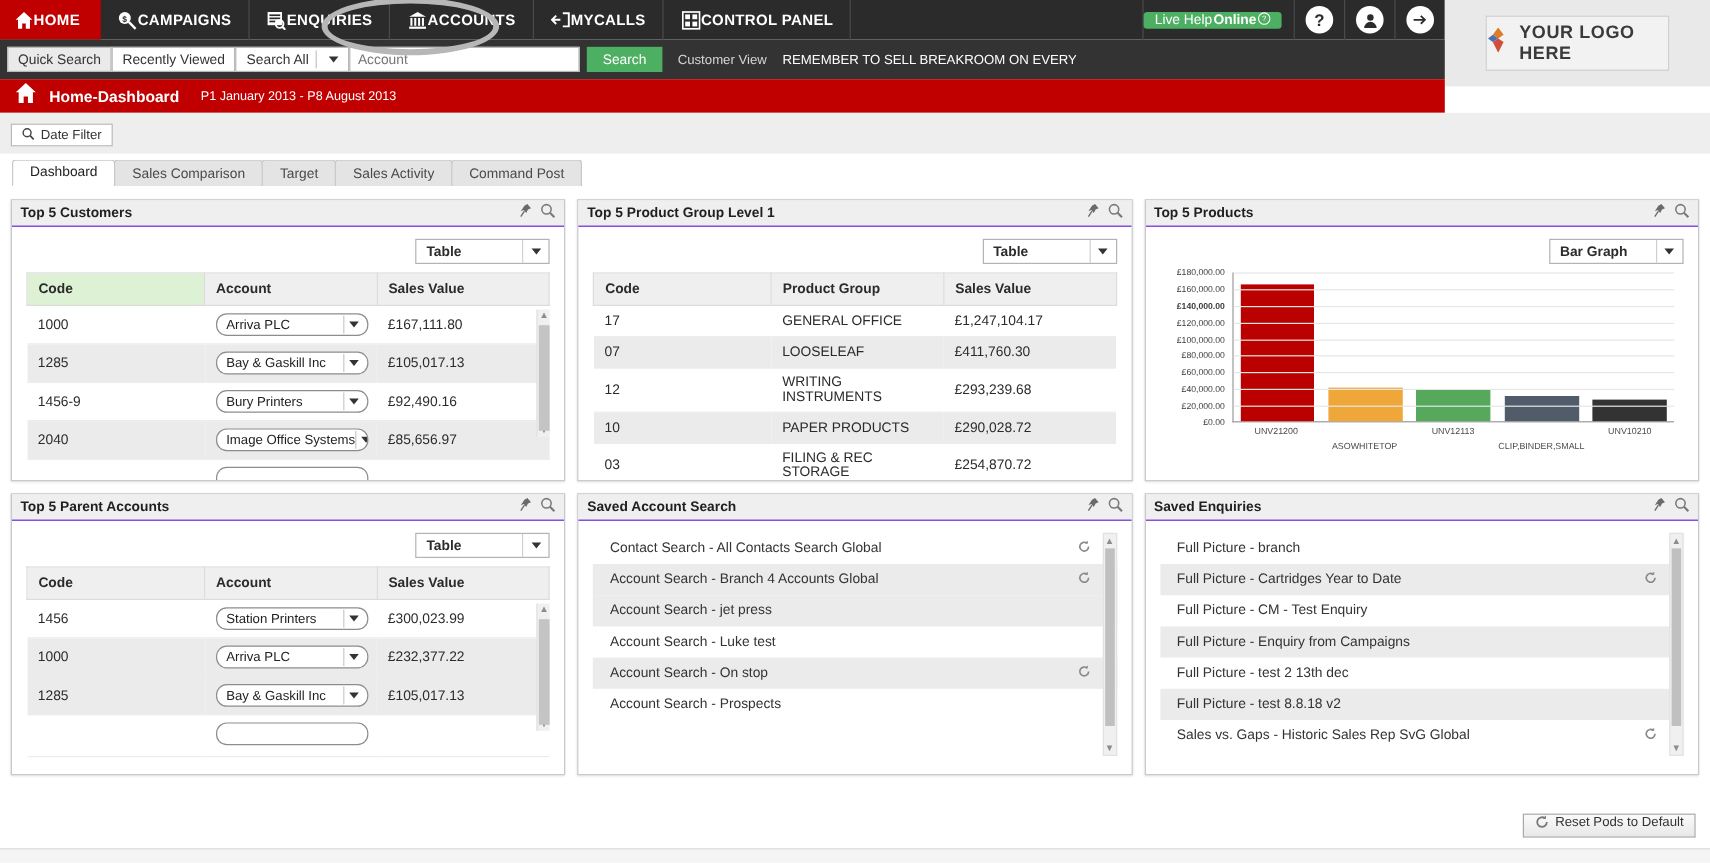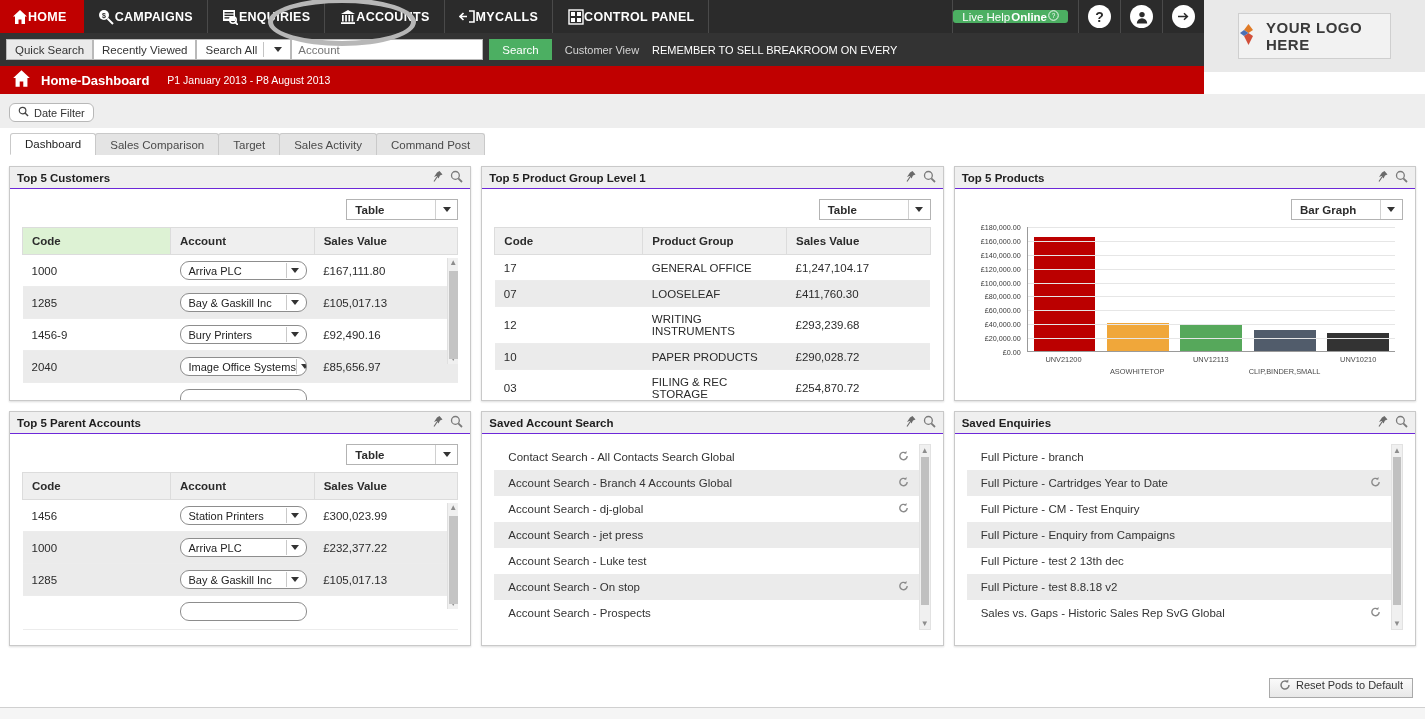--- a/index.html
+++ b/index.html
@@ -87,21 +87,21 @@
     position: absolute; left: 0; top: 66px; width: 1204px; height: 28px;
     background: #c00000; display: flex; align-items: center; padding-left: 12px; gap: 10px;
   }
   .titlebar .t-title { color:#fff; font-size: 13px; font-weight: bold; }
   .titlebar .t-range { color:#fff; font-size: 10.5px; margin-left: 8px;}
 
   
   .greystrip { position:absolute; left:0; top:94px; width: 1425px; height: 34px; background:#eeeeee; }
   .date-filter {
     position: absolute; left: 9px; top: 103px; height: 19px;
-    background: #fff; border: 1px solid #b8b8b8; border-radius: 6px;
+    background: #fff; border: 1px solid #b8b8b8; border-radius: 0;
     font-size: 11px; color: #333; display: flex; align-items: center; gap: 5px; padding: 0 8px;
   }
 
   
   .tabs {
     position: absolute; left: 10px; top: 133px; height: 22px;
     display: flex; align-items: flex-end;
     border-bottom: none;
   }
   .tab {
@@ -564,21 +564,21 @@
             <span>Bar Graph</span>
             <span class="vs-caret-box">
                 <span class="caret"></span>
               </span>
           </div>
         </div>
         <div class="chart">
           <div class="yaxis-labels" id="yaxis">
               <div class="ytick" style="top: 0px;">£180,000.00</div>
               <div class="ytick" style="top: 13.8889px;">£160,000.00</div>
-              <div class="ytick" style="top: 27.7778px;">£140,000.00</div>
+              <div class="ytick" style="top: 27.7778px; font-weight: bold;">£140,000.00</div>
               <div class="ytick" style="top: 41.6667px; text-align: center;">£120,000.00</div>
               <div class="ytick" style="top: 55.5556px;">£100,000.00</div>
               <div class="ytick" style="top: 69.4444px;">£80,000.00</div>
               <div class="ytick" style="top: 83.3333px;">£60,000.00</div>
               <div class="ytick" style="top: 97.2222px;">£40,000.00</div>
               <div class="ytick" style="top: 111.111px;">£20,000.00</div>
               <div class="ytick" style="top: 125px;">£0.00</div>
             </div>
           <div class="plot" id="plot">
             <div class="bars" id="bars">
@@ -732,27 +732,20 @@
                   <path d="M9.4 0.6 L9.2 3.4 L6.4 3" fill="#8a8a8a"></path>
                 </svg></span>
             </div>
             <div class="listrow alt">
               <span>Account Search - Branch 4 Accounts Global</span>
               <span class="refresh-ic"><svg width="11" height="11" viewBox="0 0 12 12">
                   <path d="M10 6 a4 4 0 1 1 -1.4 -3" fill="none" stroke="#8a8a8a" stroke-width="1.5"></path>
                   <path d="M9.4 0.6 L9.2 3.4 L6.4 3" fill="#8a8a8a"></path>
                 </svg></span>
             </div>
-            <div class="listrow">
-              <span>Account Search - dj-global</span>
-              <span class="refresh-ic"><svg width="11" height="11" viewBox="0 0 12 12">
-                  <path d="M10 6 a4 4 0 1 1 -1.4 -3" fill="none" stroke="#8a8a8a" stroke-width="1.5"></path>
-                  <path d="M9.4 0.6 L9.2 3.4 L6.4 3" fill="#8a8a8a"></path>
-                </svg></span>
-            </div>
             <div class="listrow alt">
               <span>Account Search - jet press</span>
             </div>
             <div class="listrow">
               <span>Account Search - Luke test</span>
             </div>
             <div class="listrow alt">
               <span>Account Search - On stop</span>
               <span class="refresh-ic"><svg width="11" height="11" viewBox="0 0 12 12">
                   <path d="M10 6 a4 4 0 1 1 -1.4 -3" fill="none" stroke="#8a8a8a" stroke-width="1.5"></path>

